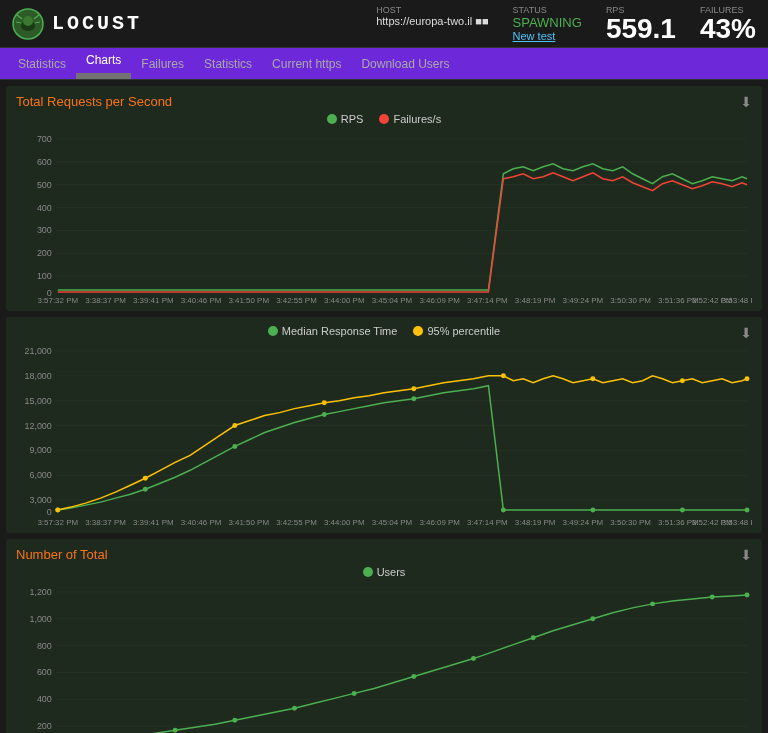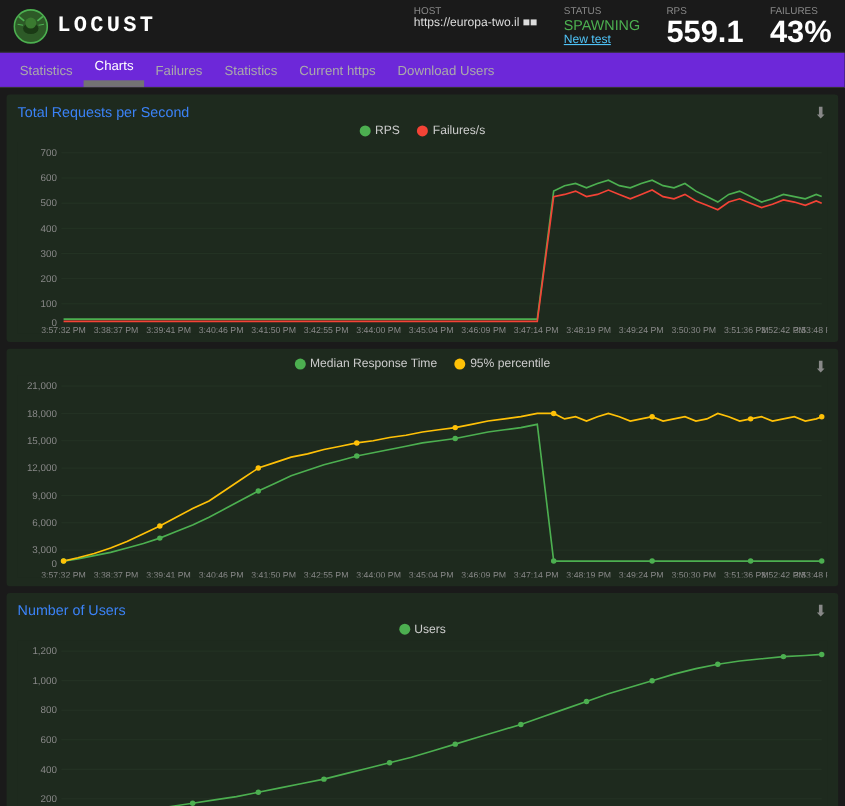--- a/index.html
+++ b/index.html
@@ -68,21 +68,21 @@
     
     .chart-panel {
       background: #1e2a1e;
       margin: 6px 6px;
       border-radius: 3px;
       padding: 8px 10px;
       position: relative;
     }
     .chart-title {
       font-size: 13px;
-      color: #3b82f6;
+      color: #f97316;
       margin-bottom: 4px;
     }
     .chart-legend {
       display: flex;
       gap: 16px;
       justify-content: center;
       margin-bottom: 4px;
       font-size: 11px;
     }
     .legend-item { display: flex; align-items: center; gap: 4px; }
@@ -321,21 +321,21 @@
         <text x="666" y="185">3:51:36 PM</text>
         <text x="700" y="185">3:52:42 PM</text>
         <text x="730" y="185">3:53:48 PM</text>
       </g>
     </svg>
   </div>
 </div>
 
 <div class="chart-panel">
   <span class="download-icon">⬇</span>
-  <div class="chart-title">Number of Users</div>
+  <div class="chart-title">Number of Total</div>
   <div class="chart-legend">
     <div class="legend-item">
       <div class="legend-dot" style="background:#4caf50;"></div>
       <span>Users</span>
     </div>
   </div>
   <div class="chart-area">
     <svg class="chart-svg" viewBox="0 0 740 175">
       <rect width="740" height="175" fill="#1e2a1e"></rect>
       <g stroke="#2a3a2a" stroke-width="0.5">

